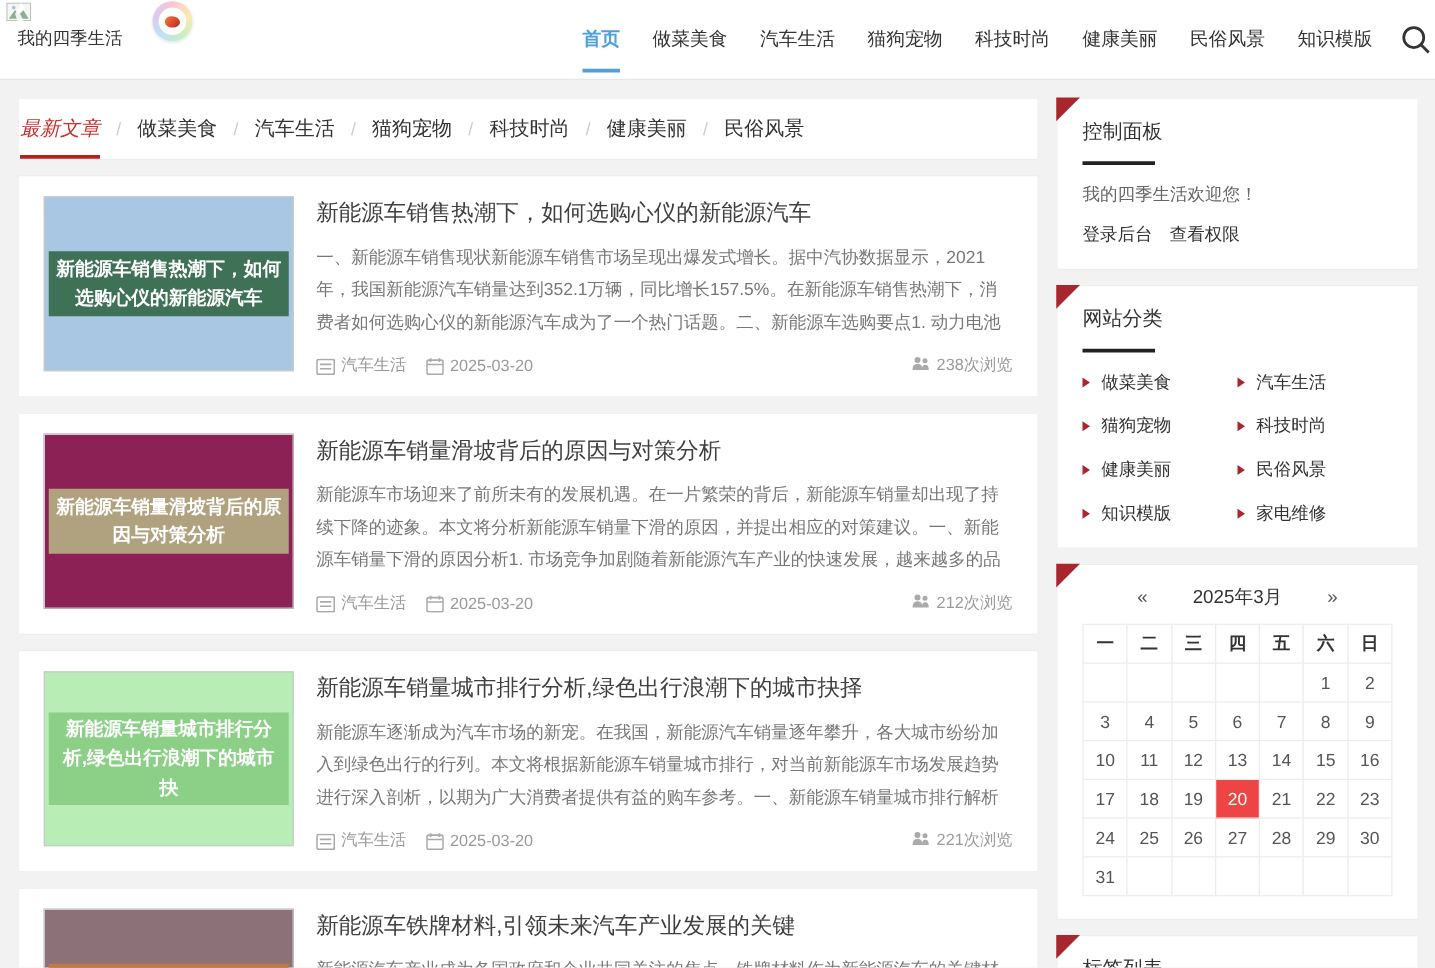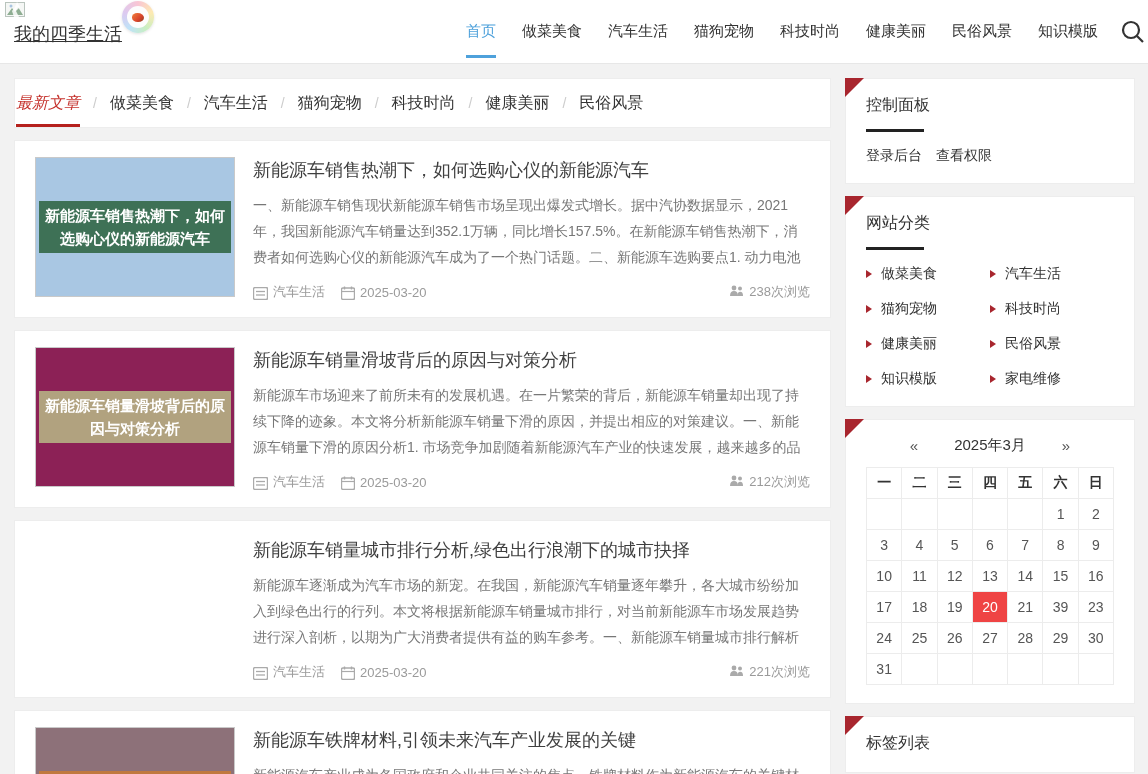--- a/index.html
+++ b/index.html
@@ -8,32 +8,32 @@
     font-family: "Liberation Sans","DejaVu Sans",sans-serif;
     background:#f2f2f2; color:#333; position:relative;
   }
   
   .header {
     height:64px; background:#fff; border-bottom:1px solid #e7e7e7;
     display:flex; align-items:stretch; position:relative; padding-right:0;
   }
   .logo { position:relative; width:220px; }
   .broken-img { position:absolute; top:2px; left:5px; width:20px; height:15px; }
-  .site-title { position:absolute; top:22px; left:14px; font-size:18px; color:#333; white-space:nowrap; cursor:pointer;text-decoration:underline; }
+  .site-title { position:absolute; top:22px; left:14px; font-size:14px; color:#333; white-space:nowrap; cursor:pointer; }
   .float-badge {
     position:absolute; top:1px; left:122px; width:32px; height:32px; border-radius:50%;
     background: conic-gradient(#f9c6d4,#fdeab2,#c9efc2,#bfe3f7,#dcc9f0,#f9c6d4);
     display:flex; align-items:center; justify-content:center; cursor:pointer;
     box-shadow:0 1px 3px rgba(0,0,0,.12);
   }
   .float-badge .inner { width:22px; height:22px; border-radius:50%; background:#fdfdfd; display:flex; align-items:center; justify-content:center; }
   .float-badge .blob { width:12px; height:9px; border-radius:45% 55% 50% 50%; background:linear-gradient(135deg,#f0803c,#d9442c 60%,#8a3d20); }
   .nav { margin-left:auto; display:flex; align-items:stretch; padding-right:10px; }
   .nav-item { position:relative; display:flex; align-items:center; font-size:15px; color:#333; margin-left:26px; cursor:pointer; white-space:nowrap; }
-  .nav-item.active { color:#4ea1db; }
+  .nav-item.active { color:#4ea1db;font-weight:bold; }
   .nav-item.active::after { content:""; position:absolute; left:0; right:0; bottom:5px; height:3px; background:#4ea1db; }
   .search-btn { display:flex; align-items:center; margin-left:22px; margin-right:-8px; cursor:pointer; }
   
   .wrapper { display:flex; padding:14px; gap:14px; align-items:flex-start; }
   .main { width:817px; flex:0 0 817px; }
   .sidebar { width:290px; flex:0 0 290px; }
   .card { background:#fff; border:1px solid #ededed; }
   
   .tabbar { height:50px; display:flex; align-items:center; margin-bottom:12px; padding-left:1px; }
   .tab { position:relative; font-size:16px; color:#333; cursor:pointer; height:100%; display:flex; align-items:center; }
@@ -230,20 +230,25 @@
                 </svg>
               </span>
             <span>212次浏览</span>
           </span>
         </div>
       </div>
     </div>
 
     <div class="card article">
 
+      <div class="thumb" style="background-color: rgb(185, 237, 182);">
+        <div class="thumb-inner" style="background-color: rgb(185, 237, 182);">
+          <div class="thumb-band" style="background-color: rgb(140, 207, 135);">新能源车销量城市排行分析,绿色出行浪潮下的城市抉</div>
+        </div>
+      </div>
       <div class="art-body">
         <h2 class="art-title">新能源车销量城市排行分析,绿色出行浪潮下的城市抉择</h2>
         <div class="art-excerpt">新能源车逐渐成为汽车市场的新宠。在我国，新能源汽车销量逐年攀升，各大城市纷纷加入到绿色出行的行列。本文将根据新能源车销量城市排行，对当前新能源车市场发展趋势进行深入剖析，以期为广大消费者提供有益的购车参考。一、新能源车销量城市排行解析1. 一线城市...</div>
         <div class="art-meta">
           <span class="meta-cat">
             <span class="meta-ico">
                 <svg width="15" height="13" viewBox="0 0 15 13">
                   <rect x="0.5" y="0.5" width="14" height="12" rx="1.5" fill="none" stroke="#aaa" stroke-width="1.4"></rect>
                   <line x1="3" y1="4.5" x2="12" y2="4.5" stroke="#aaa" stroke-width="1.3"></line>
                   <line x1="3" y1="8" x2="12" y2="8" stroke="#aaa" stroke-width="1.3"></line>
@@ -290,20 +295,21 @@
       </div>
     </div>
   </div>
 
   <div class="sidebar">
 
     <div class="card widget">
       <span class="corner"></span>
       <h3 class="w-title">控制面板</h3>
       <div class="w-rule"></div>
+      <div class="panel-welcome">我的四季生活欢迎您！</div>
       <div class="panel-links">
         <span>登录后台</span>
         <span>查看权限</span>
       </div>
     </div>
 
     <div class="card widget">
       <span class="corner"></span>
       <h3 class="w-title">网站分类</h3>
       <div class="w-rule"></div>
@@ -387,21 +393,21 @@
           <td>14</td>
           <td>15</td>
           <td>16</td>
         </tr>
         <tr>
           <td>17</td>
           <td>18</td>
           <td>19</td>
           <td class="today" style="background-color: #ef4444;">20</td>
           <td>21</td>
-          <td>39</td>
+          <td>22</td>
           <td>23</td>
         </tr>
         <tr>
           <td>24</td>
           <td>25</td>
           <td>26</td>
           <td>27</td>
           <td>28</td>
           <td>29</td>
           <td>30</td>

